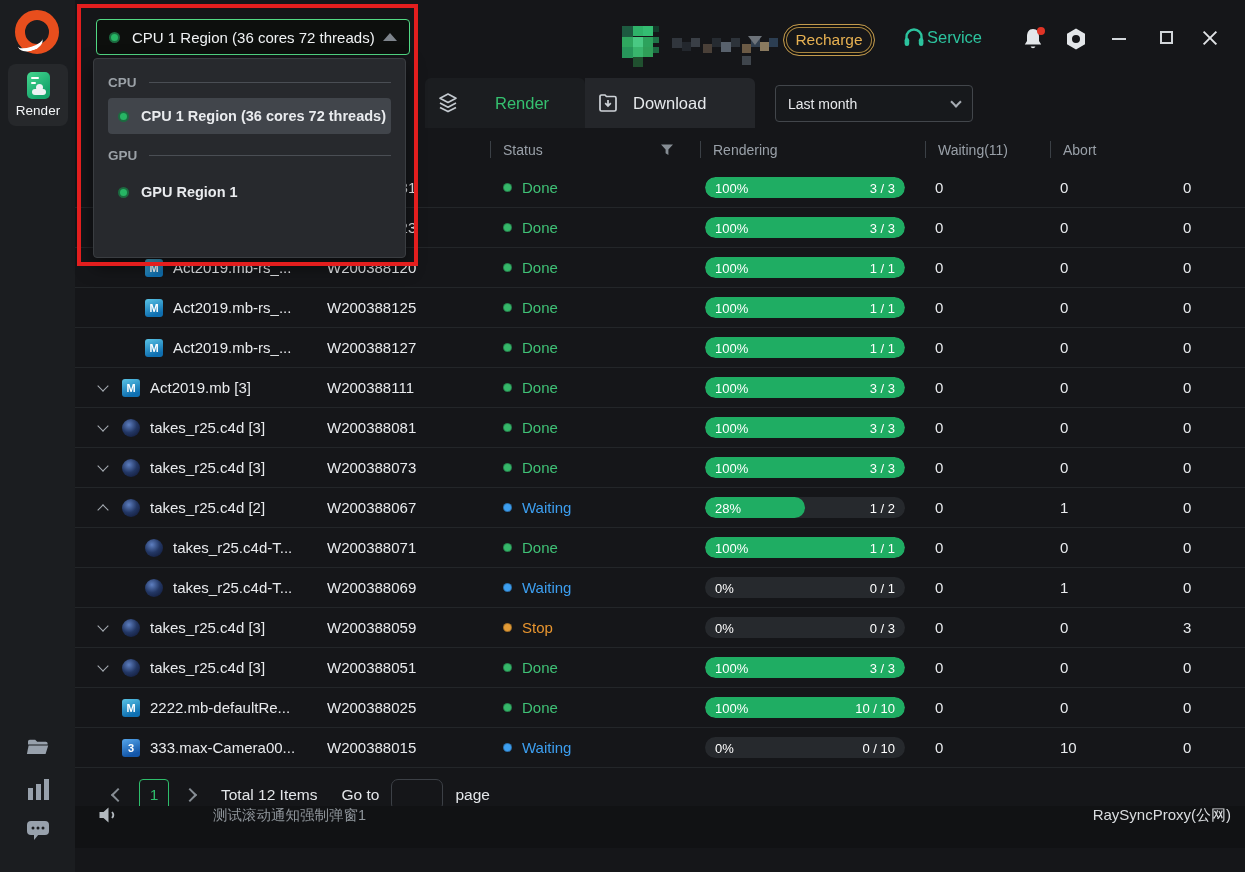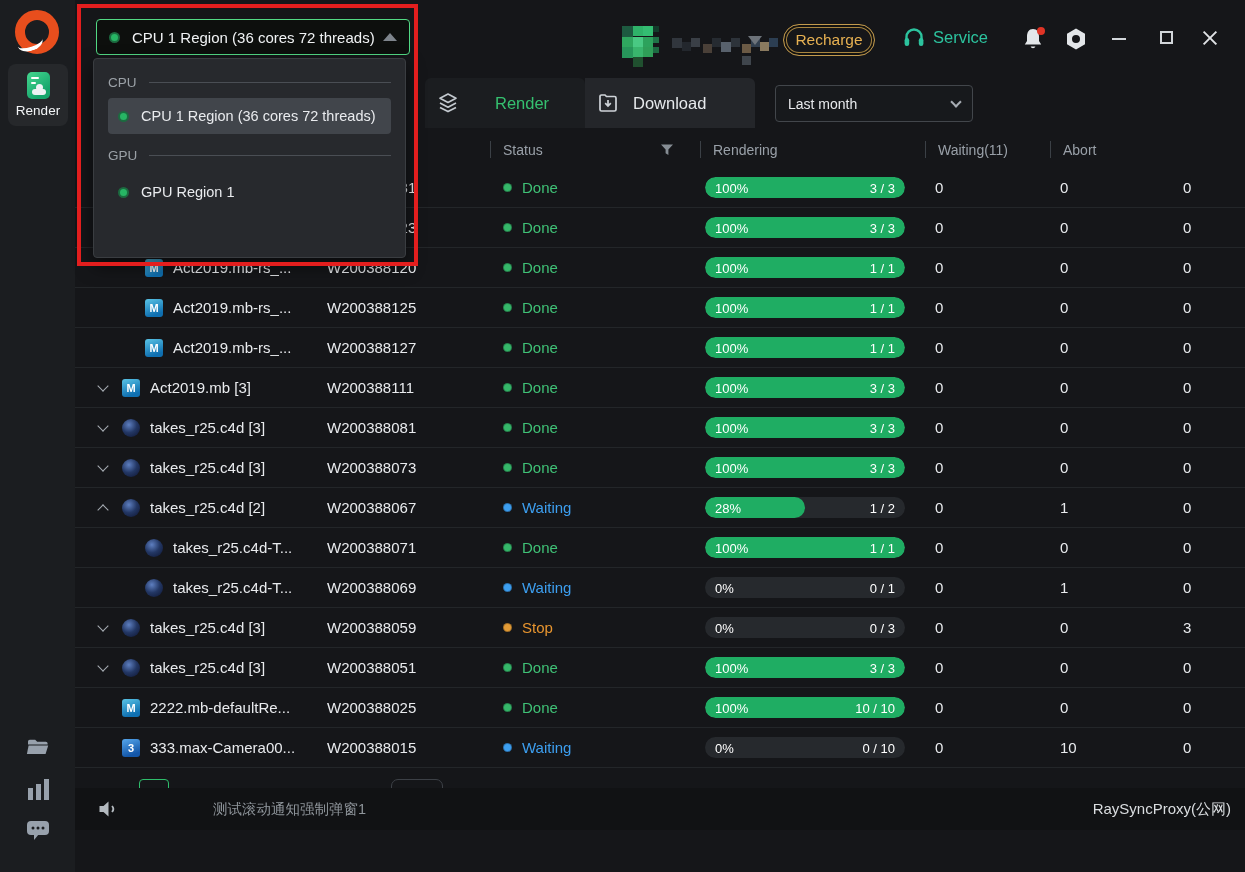--- a/index.html
+++ b/index.html
@@ -18,21 +18,21 @@
   .doc .cl{left:5px;bottom:4px;width:14px;height:6px;border-radius:6px;background:#eef2f4;}
   .doc .cl2{left:9px;bottom:8px;width:7px;height:7px;border-radius:50%;background:#eef2f4;}
   .nav-render .lbl{color:#f2f4f6;font-size:13.5px;}
   .side-ico{position:absolute;left:26px;width:24px;height:22px;cursor:pointer;}
 
   
   .mosaic{position:absolute;left:622px;top:20px;width:130px;height:44px;}
   .mosaic div{position:absolute;}
   .caret-down{position:absolute;left:748px;top:36px;width:0;height:0;border-left:7px solid transparent;border-right:7px solid transparent;border-top:9px solid #6d737a;}
   .btn-recharge{position:absolute;left:783px;top:24px;width:92px;height:32px;border-radius:16px;border:1px solid #c29a4d;box-shadow:inset 0 0 0 2px #131210,inset 0 0 0 3px #a8853f;color:#e7b152;font-size:15.5px;display:flex;align-items:center;justify-content:center;cursor:pointer;background:transparent;}
-  .service{position:absolute;left:903px;top:26px;display:flex;align-items:center;gap:8px;color:#2cc39e;font-size:16.5px;cursor:pointer;}
+  .service{position:absolute;left:903px;top:26px;display:flex;align-items:center;gap:2px;color:#2cc39e;font-size:16.5px;cursor:pointer;}
   .bell{position:absolute;left:1022px;top:27px;width:24px;height:24px;cursor:pointer;}
   .bell .dot{position:absolute;right:1px;top:0;width:8px;height:8px;border-radius:50%;background:#e03426;}
   .nut{position:absolute;left:1064px;top:27px;width:24px;height:24px;cursor:pointer;}
   .win-min{position:absolute;left:1112px;top:38px;width:14px;height:2px;background:#d2d6da;cursor:pointer;}
   .win-max{position:absolute;left:1160px;top:31px;width:13px;height:13px;border:2px solid #d2d6da;cursor:pointer;}
   .win-close{position:absolute;left:1201px;top:29px;width:18px;height:18px;cursor:pointer;}
   .win-close::before,.win-close::after{content:'';position:absolute;left:0;top:8px;width:18px;height:2px;background:#e0e3e6;}
   .win-close::before{transform:rotate(45deg);} .win-close::after{transform:rotate(-45deg);}
 
   
@@ -84,31 +84,31 @@
   
   .pager{position:absolute;left:75px;top:772px;height:46px;display:flex;align-items:center;padding-left:38px;color:#e3e6e9;font-size:15.5px;}
   .pchev{width:10px;height:10px;border-left:2px solid #868d94;border-bottom:2px solid #868d94;cursor:pointer;}
   .pchev.left{transform:rotate(45deg);} .pchev.right{transform:rotate(-135deg);}
   .pagebox{width:30px;height:32px;border:1px solid #2ebd6b;border-radius:4px;color:#2ebd6b;display:flex;align-items:center;justify-content:center;margin:0 16px;cursor:pointer;}
   .ptotal{margin-left:26px;} .pgoto{margin-left:24px;}
   .goto-input{width:52px;height:32px;margin-left:12px;background:transparent;border:1px solid #3c4046;border-radius:7px;outline:none;color:#e8eaed;padding:0 8px;font-size:15px;}
   .psuffix{margin-left:12px;}
 
   
-  .statusbar{position:absolute;left:75px;top:788px;width:1170px;height:42px;background:#111214;display:flex;align-items:center;}
+  .statusbar{position:absolute;left:75px;top:806px;width:1170px;height:42px;background:#111214;display:flex;align-items:flex-start;}
   .statusbar .spk{margin-left:23px;}
   .notif{margin-left:95px;color:#8f959b;font-size:14.5px;}
   .server{margin-left:auto;margin-right:14px;color:#dadde0;font-size:15px;}
 
   
   .dd-btn{position:absolute;left:96px;top:19px;width:314px;height:36px;background:#0d0f0d;border:1px solid #52d984;border-radius:4px;display:flex;align-items:center;padding:0 12px;cursor:pointer;z-index:20;}
   .gdot{width:11px;height:11px;border-radius:50%;background:#27b564;border:2px solid #1c6b40;flex:0 0 auto;}
   .dd-btn .v{color:#f0f2f4;font-size:15px;margin-left:12px;flex:1;}
   .tri-up{width:0;height:0;border-left:7px solid transparent;border-right:7px solid transparent;border-bottom:8px solid #7e858c;}
-  .dd-panel{position:absolute;left:93px;top:58px;width:313px;height:200px;background:#27292d;border:1px solid #3a3d41;border-radius:4px;box-shadow:0 8px 18px rgba(0,0,0,.55);padding:14px 14px 10px;z-index:20;}
+  .dd-panel{position:absolute;left:93px;top:58px;width:313px;height:200px;background:#27292d;border:1px solid #3a3d41;border-radius:4px;box-shadow:0 8px 18px rgba(0,0,0,.55);padding:14px 14px 10px;z-index:20;font-weight:bold;}
   .dd-group{display:flex;align-items:center;color:#9ba1a7;font-size:13.5px;margin-top:2px;}
   .dd-group .line{flex:1;height:1px;background:#4a4e54;margin-left:12px;}
   .dd-item{display:flex;align-items:center;height:36px;border-radius:4px;padding-left:10px;color:#e9ebee;font-size:14.5px;cursor:pointer;margin-top:8px;}
   .dd-item .t{margin-left:12px;}
   .dd-item.selected{background:#41454b;}
   .dd-group.gpu{margin-top:14px;}
 
   
   .annot{position:absolute;left:77px;top:4px;width:341px;height:262px;border:4px solid #e31e1e;z-index:30;pointer-events:none;}
 

